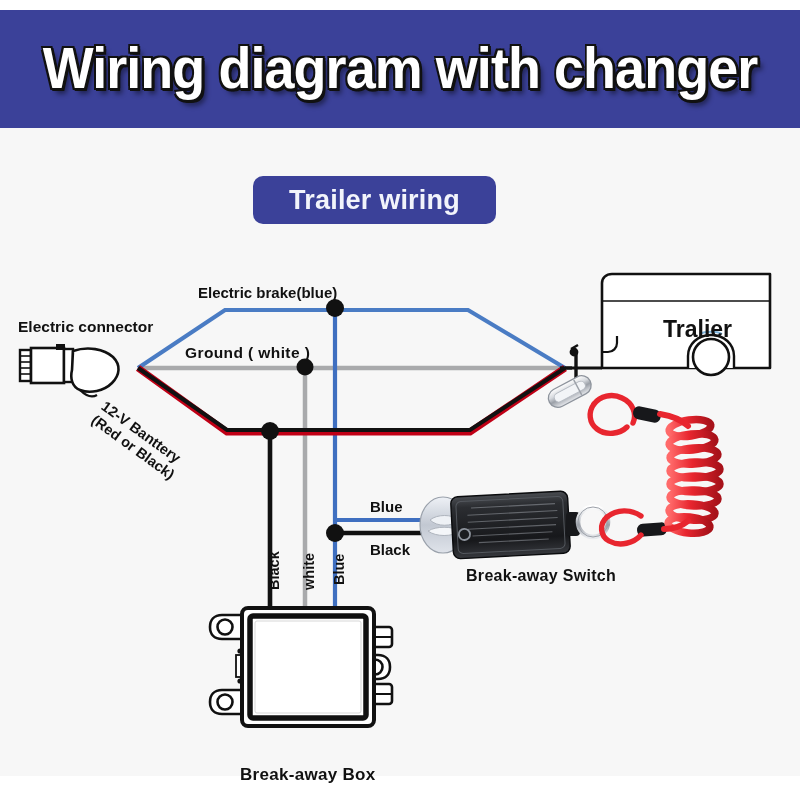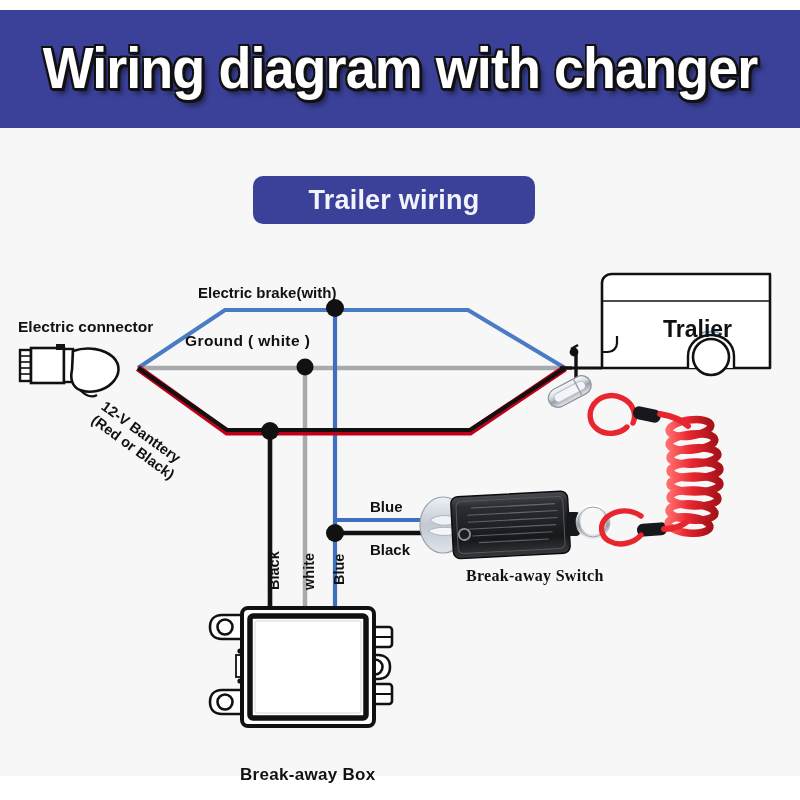--- a/index.html
+++ b/index.html
@@ -34,41 +34,41 @@
   }
 
   
   .canvas{
     position:absolute;left:0;top:128px;width:800px;height:648px;
     background:#f7f7f7;
   }
 
   
   .badge{
-    position:absolute;left:253px;top:176px;width:282px;height:48px;
+    position:absolute;left:253px;top:176px;width:243px;height:48px;
     background:#3b4199;border-radius:10px;
     display:flex;align-items:center;justify-content:center;
   }
   .badge-label{
     color:#f2f4fb;font-size:27px;font-weight:bold;letter-spacing:.2px;
     white-space:nowrap;
   }
 
   
   .lbl{
     position:absolute;color:#111111;font-weight:bold;white-space:nowrap;
     font-family:"Liberation Sans","DejaVu Sans",sans-serif;
   }
   .lbl-connector{left:18px;top:318px;font-size:15.5px;}
   .lbl-ebrake{left:198px;top:284px;font-size:15px;}
-  .lbl-ground{left:185px;top:332px;font-size:15.5px;letter-spacing:.4px;}
+  .lbl-ground{left:185px;top:344px;font-size:15.5px;letter-spacing:.4px;}
   .lbl-trailer{left:663px;top:316px;font-size:23px;}
   .lbl-blue-sw{left:370px;top:498px;font-size:15px;}
   .lbl-black-sw{left:370px;top:541px;font-size:15px;}
-  .lbl-switch{left:466px;top:567px;font-size:16px;letter-spacing:.3px;font-family:Liberation Serif, serif;}
+  .lbl-switch{left:466px;top:567px;font-size:16px;letter-spacing:.3px;}
   .lbl-box{left:240px;top:765px;font-size:17px;letter-spacing:.3px;}
 
   .lbl-batt{
     left:108px;top:398px;font-size:14.5px;line-height:17px;
     transform-origin:0 0;transform:rotate(36deg);
   }
   .rot-lbl{
     position:absolute;color:#111;font-weight:bold;font-size:14.5px;
     white-space:nowrap;transform-origin:0 0;transform:rotate(-90deg);
   }
@@ -275,21 +275,21 @@
       </g>
 
       <rect x="242" y="608" width="132" height="118" rx="6" fill="#ffffff" stroke="#111111" stroke-width="4"></rect>
       <rect x="250" y="616" width="116" height="102" rx="3" fill="#ffffff" stroke="#111111" stroke-width="5.5"></rect>
       <rect x="255" y="621" width="106" height="92" rx="2" fill="#ffffff" stroke="#d7d7d7" stroke-width="1"></rect>
     </g>
   </svg>
 
   <div class="lbl lbl-connector">Electric connector</div>
 
-  <div class="lbl lbl-ebrake">Electric brake(with)</div>
+  <div class="lbl lbl-ebrake">Electric brake(blue)</div>
 
   <div class="lbl lbl-ground">Ground ( white )</div>
 
   <div class="lbl lbl-batt">
     <div>12-V Banttery</div>
     <div>(Red or Black)</div>
   </div>
 
   <div class="lbl lbl-trailer">Tralier</div>
 

